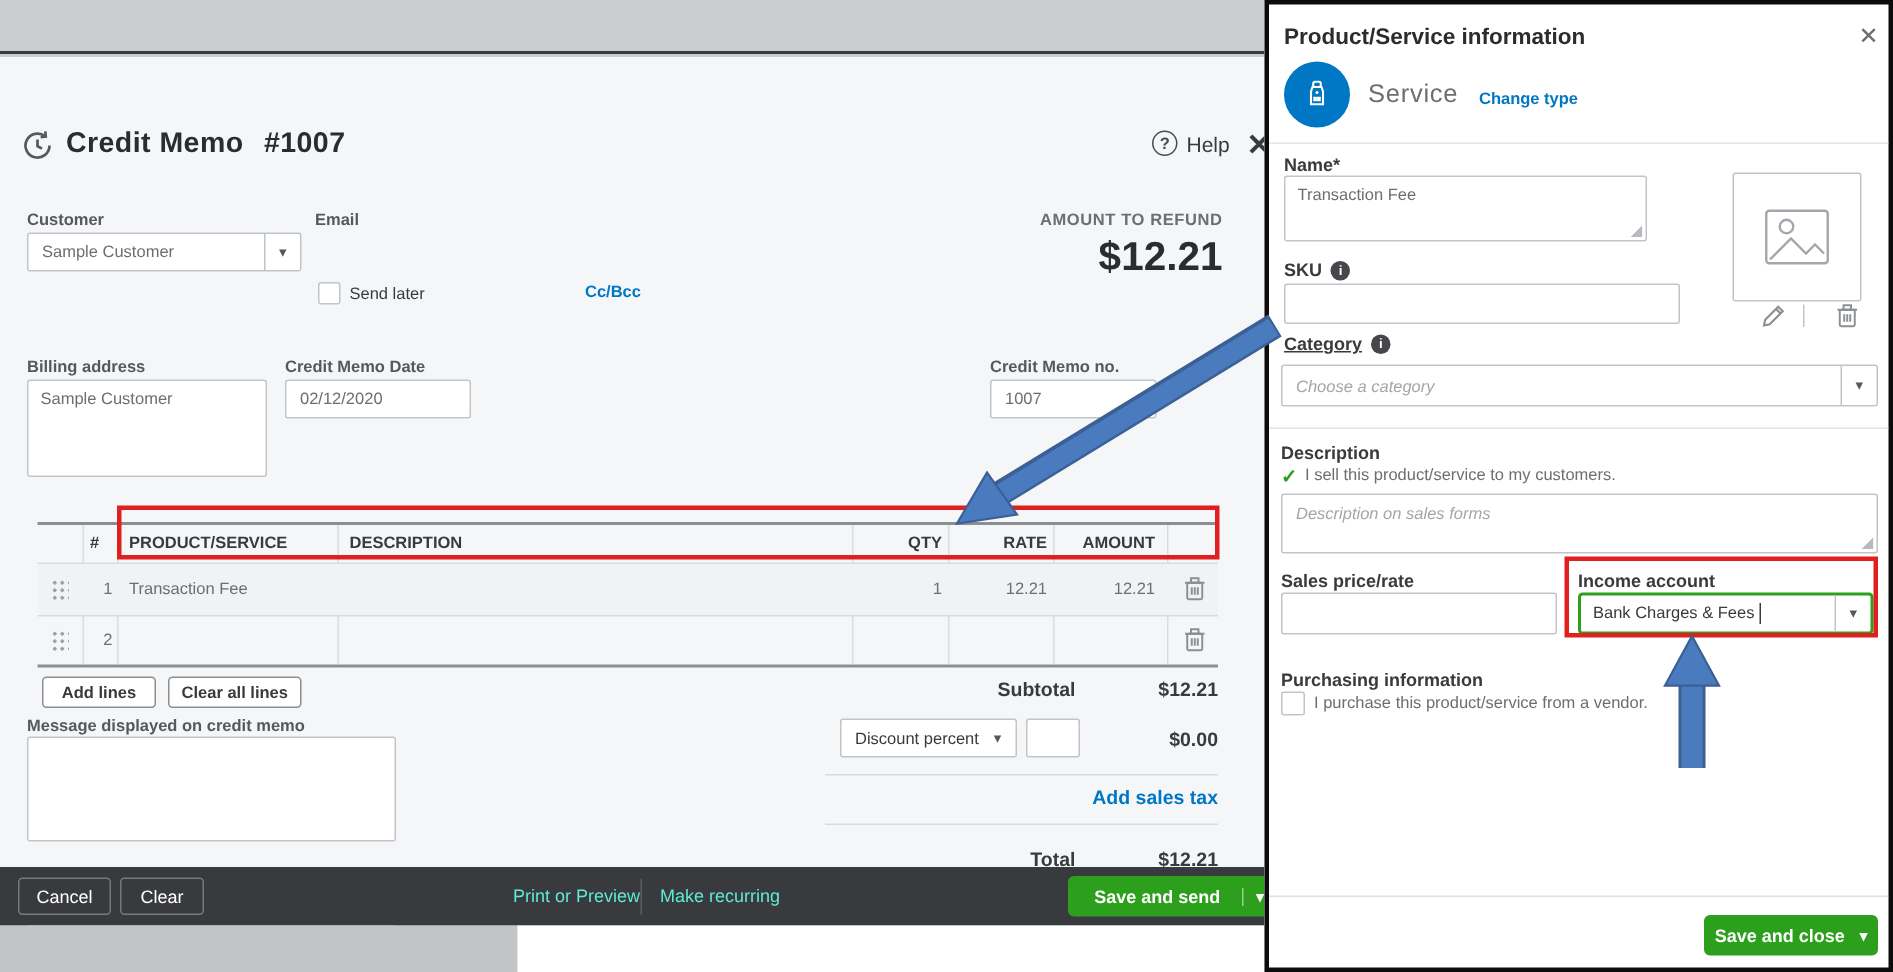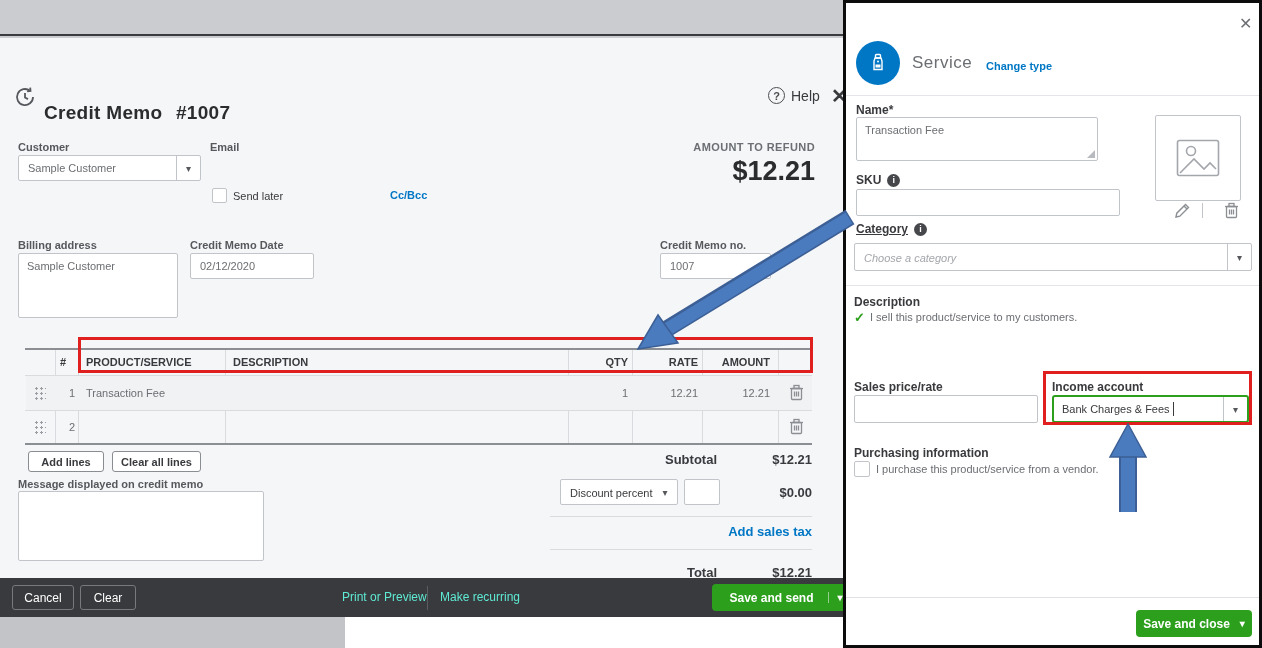--- a/index.html
+++ b/index.html
@@ -15,21 +15,21 @@
 
   .lbl { font-size:11px; color:#56585c; font-weight:bold; }
   .box { background:#fff; border:1px solid #c1c5ca; border-radius:2px; }
   .ph  { font-style:italic; color:#a3a6ab; }
   .val { color:#6b6e72; }
   .caret { color:#56585c; font-size:10px; }
   .caret-cell { position:absolute; right:0; top:0; bottom:0; width:24px; border-left:1px solid #c1c5ca;
                 display:flex; align-items:center; justify-content:center; }
   .link { color:#0077c5; }
 
-  #cm-title { font-size:19px; font-weight:bold; color:#2b2c2e; letter-spacing:.3px;margin-top:17px; }
+  #cm-title { font-size:19px; font-weight:bold; color:#2b2c2e; letter-spacing:.3px; }
   #amt-label { font-size:11px; font-weight:bold; color:#6b6e72; letter-spacing:.4px; }
   #amt-value { font-size:27px; font-weight:bold; color:#2b2c2e; }
 
   .tbl-line { position:absolute; background:#d9dbde; }
   .th { font-size:11px; font-weight:bold; color:#393a3d; }
   .td { font-size:11px; color:#6b6e72; }
   .drag-dots { width:12px; height:14px;
     background-image:radial-gradient(circle, #9a9da1 1.2px, transparent 1.3px);
     background-size:5px 5px; }
 
@@ -213,20 +213,21 @@
       <div class="green-btn abs" style="left:712px; top:6px; width:148px; height:27px;">
         <span style="margin-right:14px;">Save and send</span>
         <span style="border-left:1px solid rgba(255,255,255,.5); padding-left:9px; font-size:10px;">▾</span>
       </div>
     </div>
     <div class="abs" style="left:0; top:617px; width:345px; height:31px; background:#c2c4c8;"></div>
     <div class="abs" style="left:345px; top:617px; width:498px; height:31px; background:#ffffff;"></div>
   </div>
 
   <div id="right-panel">
+    <div class="rp" style="left:10px; top:13px; font-size:15px; font-weight:bold; color:#2b2c2e;">Product/Service information</div>
     <span class="rp" style="left:393px; top:11px; font-size:16px; color:#6b6e72;">✕</span>
 
     <div class="rp" style="left:10px; top:38px; width:44px; height:44px; border-radius:50%; background:#0077c5;
                 display:flex; align-items:center; justify-content:center;">
       <svg width="20" height="22" viewBox="0 0 20 22" fill="none" stroke="#fff" stroke-width="1.4">
         <path d="M7 6 6 9v8.5h8V9l-1-3z"></path>
           <rect x="7.5" y="2.5" width="5" height="3.5" rx="1"></rect>
         <rect x="7.5" y="12.5" width="5" height="3" fill="#fff" stroke="none"></rect>
           <circle cx="10" cy="9.6" r="1" fill="#fff" stroke="none"></circle>
       </svg>
@@ -278,20 +279,24 @@
       <span class="abs ph" style="left:9px; top:8px; font-size:11px;">Choose a category</span>
       <span class="caret-cell">
           <span class="caret">▾</span>
         </span>
     </div>
     <div class="divider" style="top:282px;"></div>
 
     <div class="rp rp-lbl" style="left:8px; top:292px;">Description</div>
     <span class="rp" style="left:8px; top:307px; color:#2ca01c; font-size:13px; font-weight:bold;">✓</span>
     <span class="rp" style="left:24px; top:308px; font-size:11px; color:#6b6e72;">I sell this product/service to my customers.</span>
+    <div class="rp box" style="left:8px; top:326px; width:398px; height:40px;">
+      <span class="abs ph" style="left:9px; top:7px; font-size:11px;">Description on sales forms</span>
+      <span class="resize-corner"></span>
+    </div>
 
     <div class="rp rp-lbl" style="left:8px; top:377px;">Sales price/rate</div>
     <div class="rp box" style="left:8px; top:392px; width:184px; height:28px;"></div>
 
     <div class="rp rp-lbl" style="left:206px; top:377px;">Income account</div>
     <div class="rp box" style="left:206px; top:392px; width:197px; height:28px; border:2px solid #2ca01c; border-radius:3px;">
       <span class="abs" style="left:8px; top:6px; font-size:11px; color:#393a3d;">Bank Charges &amp; Fees</span>
       <span class="abs" style="left:119px; top:5px; width:1px; height:14px; background:#393a3d;"></span>
       <span class="caret-cell" style="border-left:1px solid #c1c5ca;">
           <span class="caret">▾</span>

